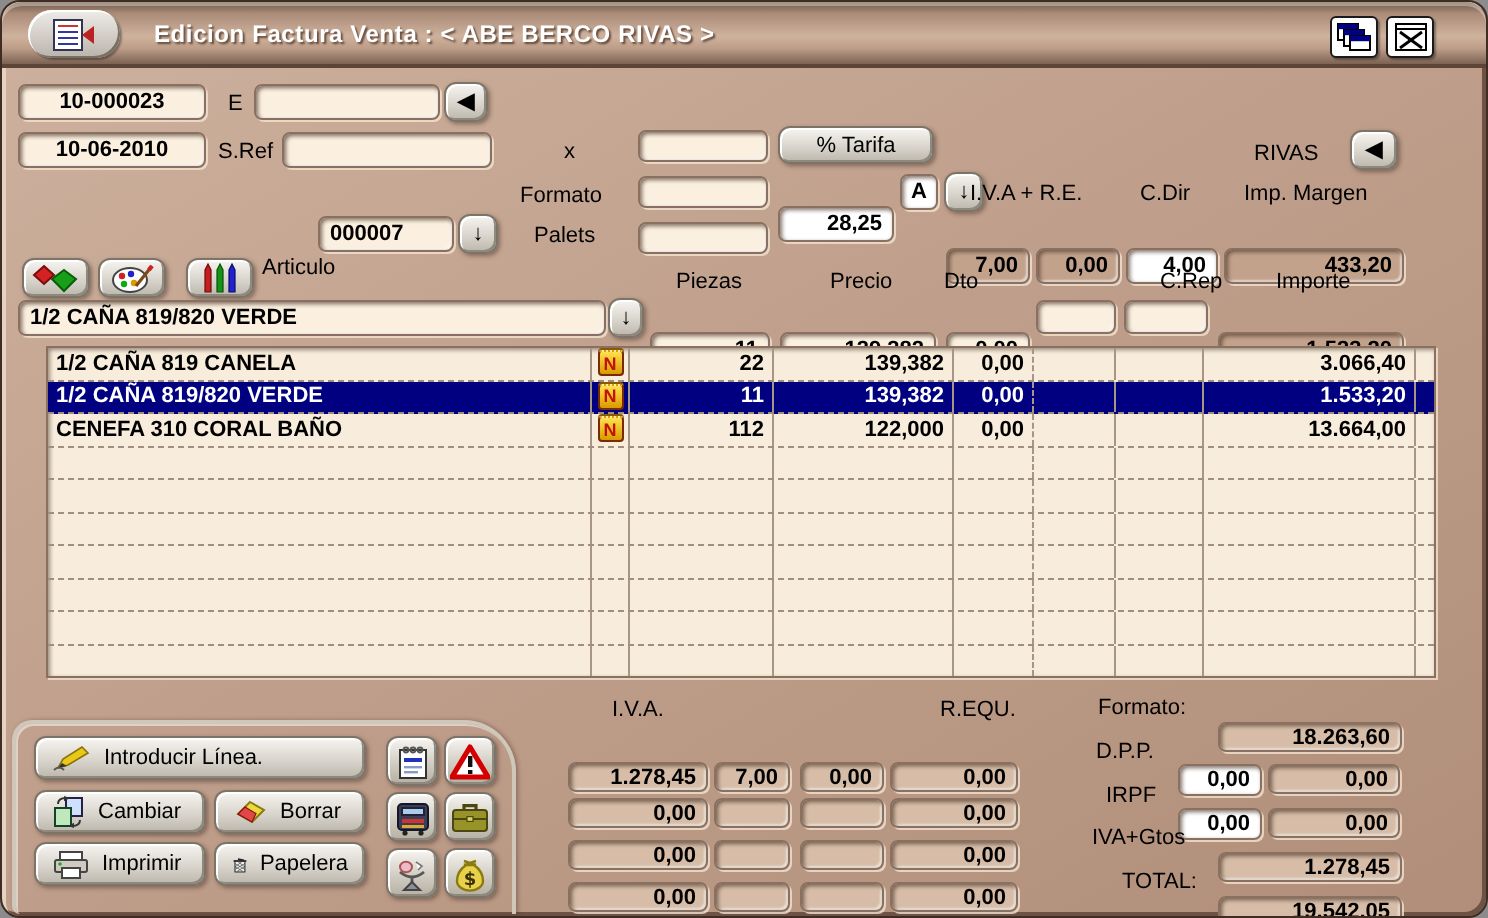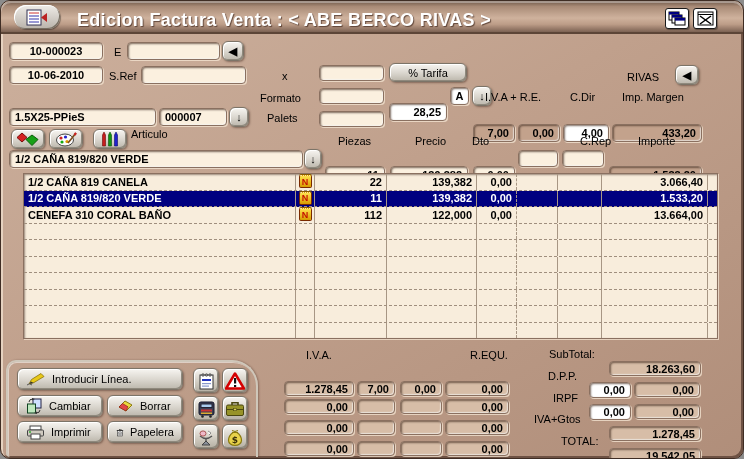--- a/index.html
+++ b/index.html
@@ -15,21 +15,21 @@
 
   
   .titlebar {
     position:absolute; left:0; top:0; right:0; height:33px;
     border-radius:10px 10px 0 0;
     background:linear-gradient(180deg,#6e5849 0%, #a98b77 18%, #cfb29d 55%, #bd9d88 75%, #7c6253 100%);
     border-bottom:2px solid #5c4537;
     box-shadow: inset 0 2px 0 rgba(255,255,255,.35);
   }
   .title-text {
-    position:absolute; left:76px; top:9px; font-size:18px; font-weight:bold;
+    position:absolute; left:76px; top:9px; font-size:12px; font-weight:bold;
     color:#fff; text-shadow:1px 1px 1px rgba(60,35,25,.7); letter-spacing:.3px;
   }
   .tb-pill {
     position:absolute; left:13px; top:4px; width:46px; height:24px; border-radius:12px;
     background:linear-gradient(180deg,#efece8,#b9b3aa);
     box-shadow: inset 1px 1px 0 #fff, inset -1px -1px 0 #776f62, 1px 1px 1px rgba(0,0,0,.35);
     display:flex; align-items:center; justify-content:center;
   }
   .tb-winbtn {
     position:absolute; top:7px; width:24px; height:21px; background:#fff;
@@ -165,21 +165,20 @@
       <span class="arrow-glyph">↓</span>
     </div>
   <span class="lbl" style="left:484px; top:90px;">I.V.A + R.E.</span>
   <span class="lbl" style="left:569px; top:90px;">C.Dir</span>
   <span class="lbl" style="left:626px; top:70px;">RIVAS</span>
   <div class="btn center" style="left:674px; top:64px; width:24px; height:20px;">
       <span class="arrow-glyph">◀</span>
     </div>
   <span class="lbl" style="left:621px; top:90px;">Imp. Margen</span>
 
-  <div class="fld" style="left:8px; top:107px; width:147px; height:18px;">1.5X25-PPieS</div>
   <div class="fld" style="left:158px; top:107px; width:68px; height:18px;">000007</div>
   <div class="btn center" style="left:228px; top:106px; width:20px; height:20px;">
       <span class="arrow-glyph">↓</span>
     </div>
   <span class="lbl" style="left:266px; top:111px;">Palets</span>
   <div class="fld" style="left:318px; top:110px; width:65px; height:16px;"></div>
   <div class="fld tan right" style="left:472px; top:107px; width:42px; height:18px;">7,00</div>
   <div class="fld tan right" style="left:517px; top:107px; width:42px; height:18px;">0,00</div>
   <div class="fld white right" style="left:562px; top:107px; width:46px; height:18px;">4,00</div>
   <div class="fld tan right" style="left:611px; top:107px; width:90px; height:18px;">433,20</div>
@@ -461,30 +460,30 @@
   <div class="fld pale right" style="left:283px; top:403px; width:70px; height:15px;">0,00</div>
   <div class="fld pale right" style="left:356px; top:403px; width:38px; height:15px;"></div>
   <div class="fld pale right" style="left:399px; top:403px; width:42px; height:15px;"></div>
   <div class="fld pale right" style="left:444px; top:403px; width:64px; height:15px;">0,00</div>
 
   <div class="fld pale right" style="left:283px; top:424px; width:70px; height:15px;">0,00</div>
   <div class="fld pale right" style="left:356px; top:424px; width:38px; height:15px;"></div>
   <div class="fld pale right" style="left:399px; top:424px; width:42px; height:15px;"></div>
   <div class="fld pale right" style="left:444px; top:424px; width:64px; height:15px;">0,00</div>
 
-  <span class="lbl" style="left:548px; top:347px;">SubTotal:</span>
+  <span class="lbl" style="left:548px; top:347px;">Formato:</span>
   <div class="fld pale right" style="left:608px; top:344px; width:92px; height:15px;">18.263,60</div>
 
   <span class="lbl" style="left:547px; top:369px;">D.P.P.</span>
   <div class="fld white right" style="left:588px; top:365px; width:42px; height:16px;">0,00</div>
   <div class="fld pale right" style="left:633px; top:365px; width:66px; height:15px;">0,00</div>
 
   <span class="lbl" style="left:552px; top:391px;">IRPF</span>
   <div class="fld white right" style="left:588px; top:387px; width:42px; height:16px;">0,00</div>
   <div class="fld pale right" style="left:633px; top:387px; width:66px; height:15px;">0,00</div>
 
-  <span class="lbl" style="left:533px; top:412px;">IVA+Gtos</span>
+  <span class="lbl" style="left:545px; top:412px;">IVA+Gtos</span>
   <div class="fld pale right" style="left:608px; top:409px; width:92px; height:15px;">1.278,45</div>
 
   <span class="lbl" style="left:560px; top:434px;">TOTAL:</span>
   <div class="fld pale right" style="left:608px; top:431px; width:92px; height:15px;">19.542,05</div>
 
 </div>
 
 </body></html>

